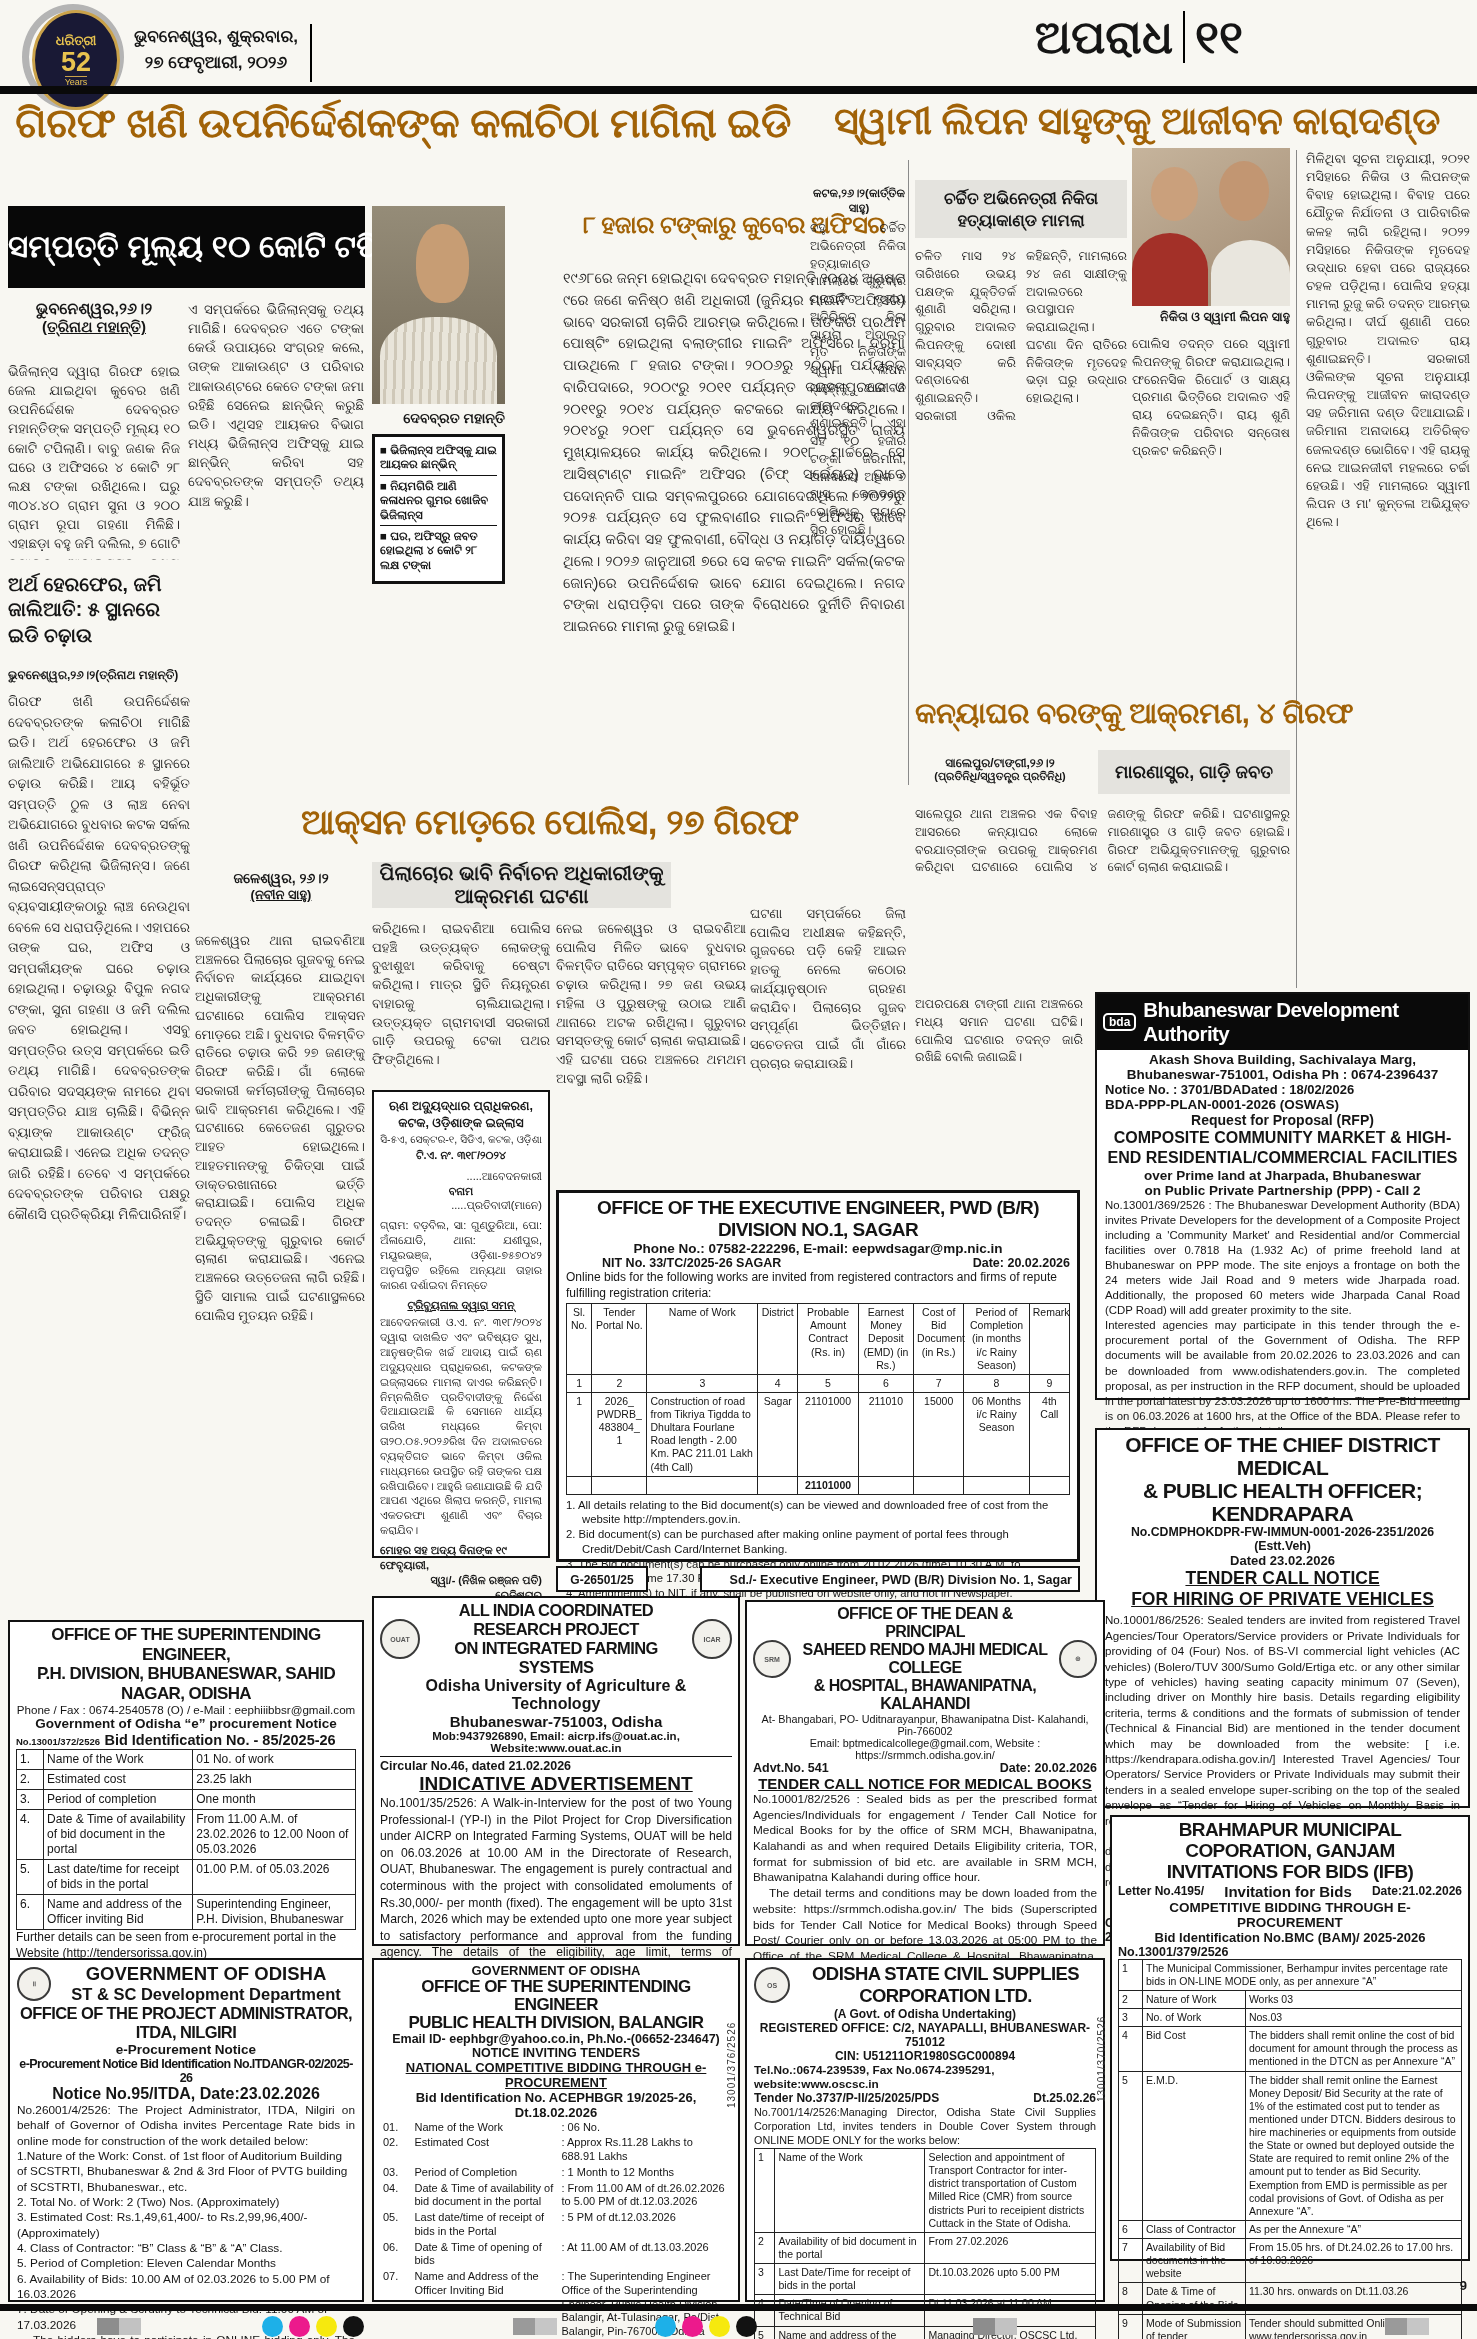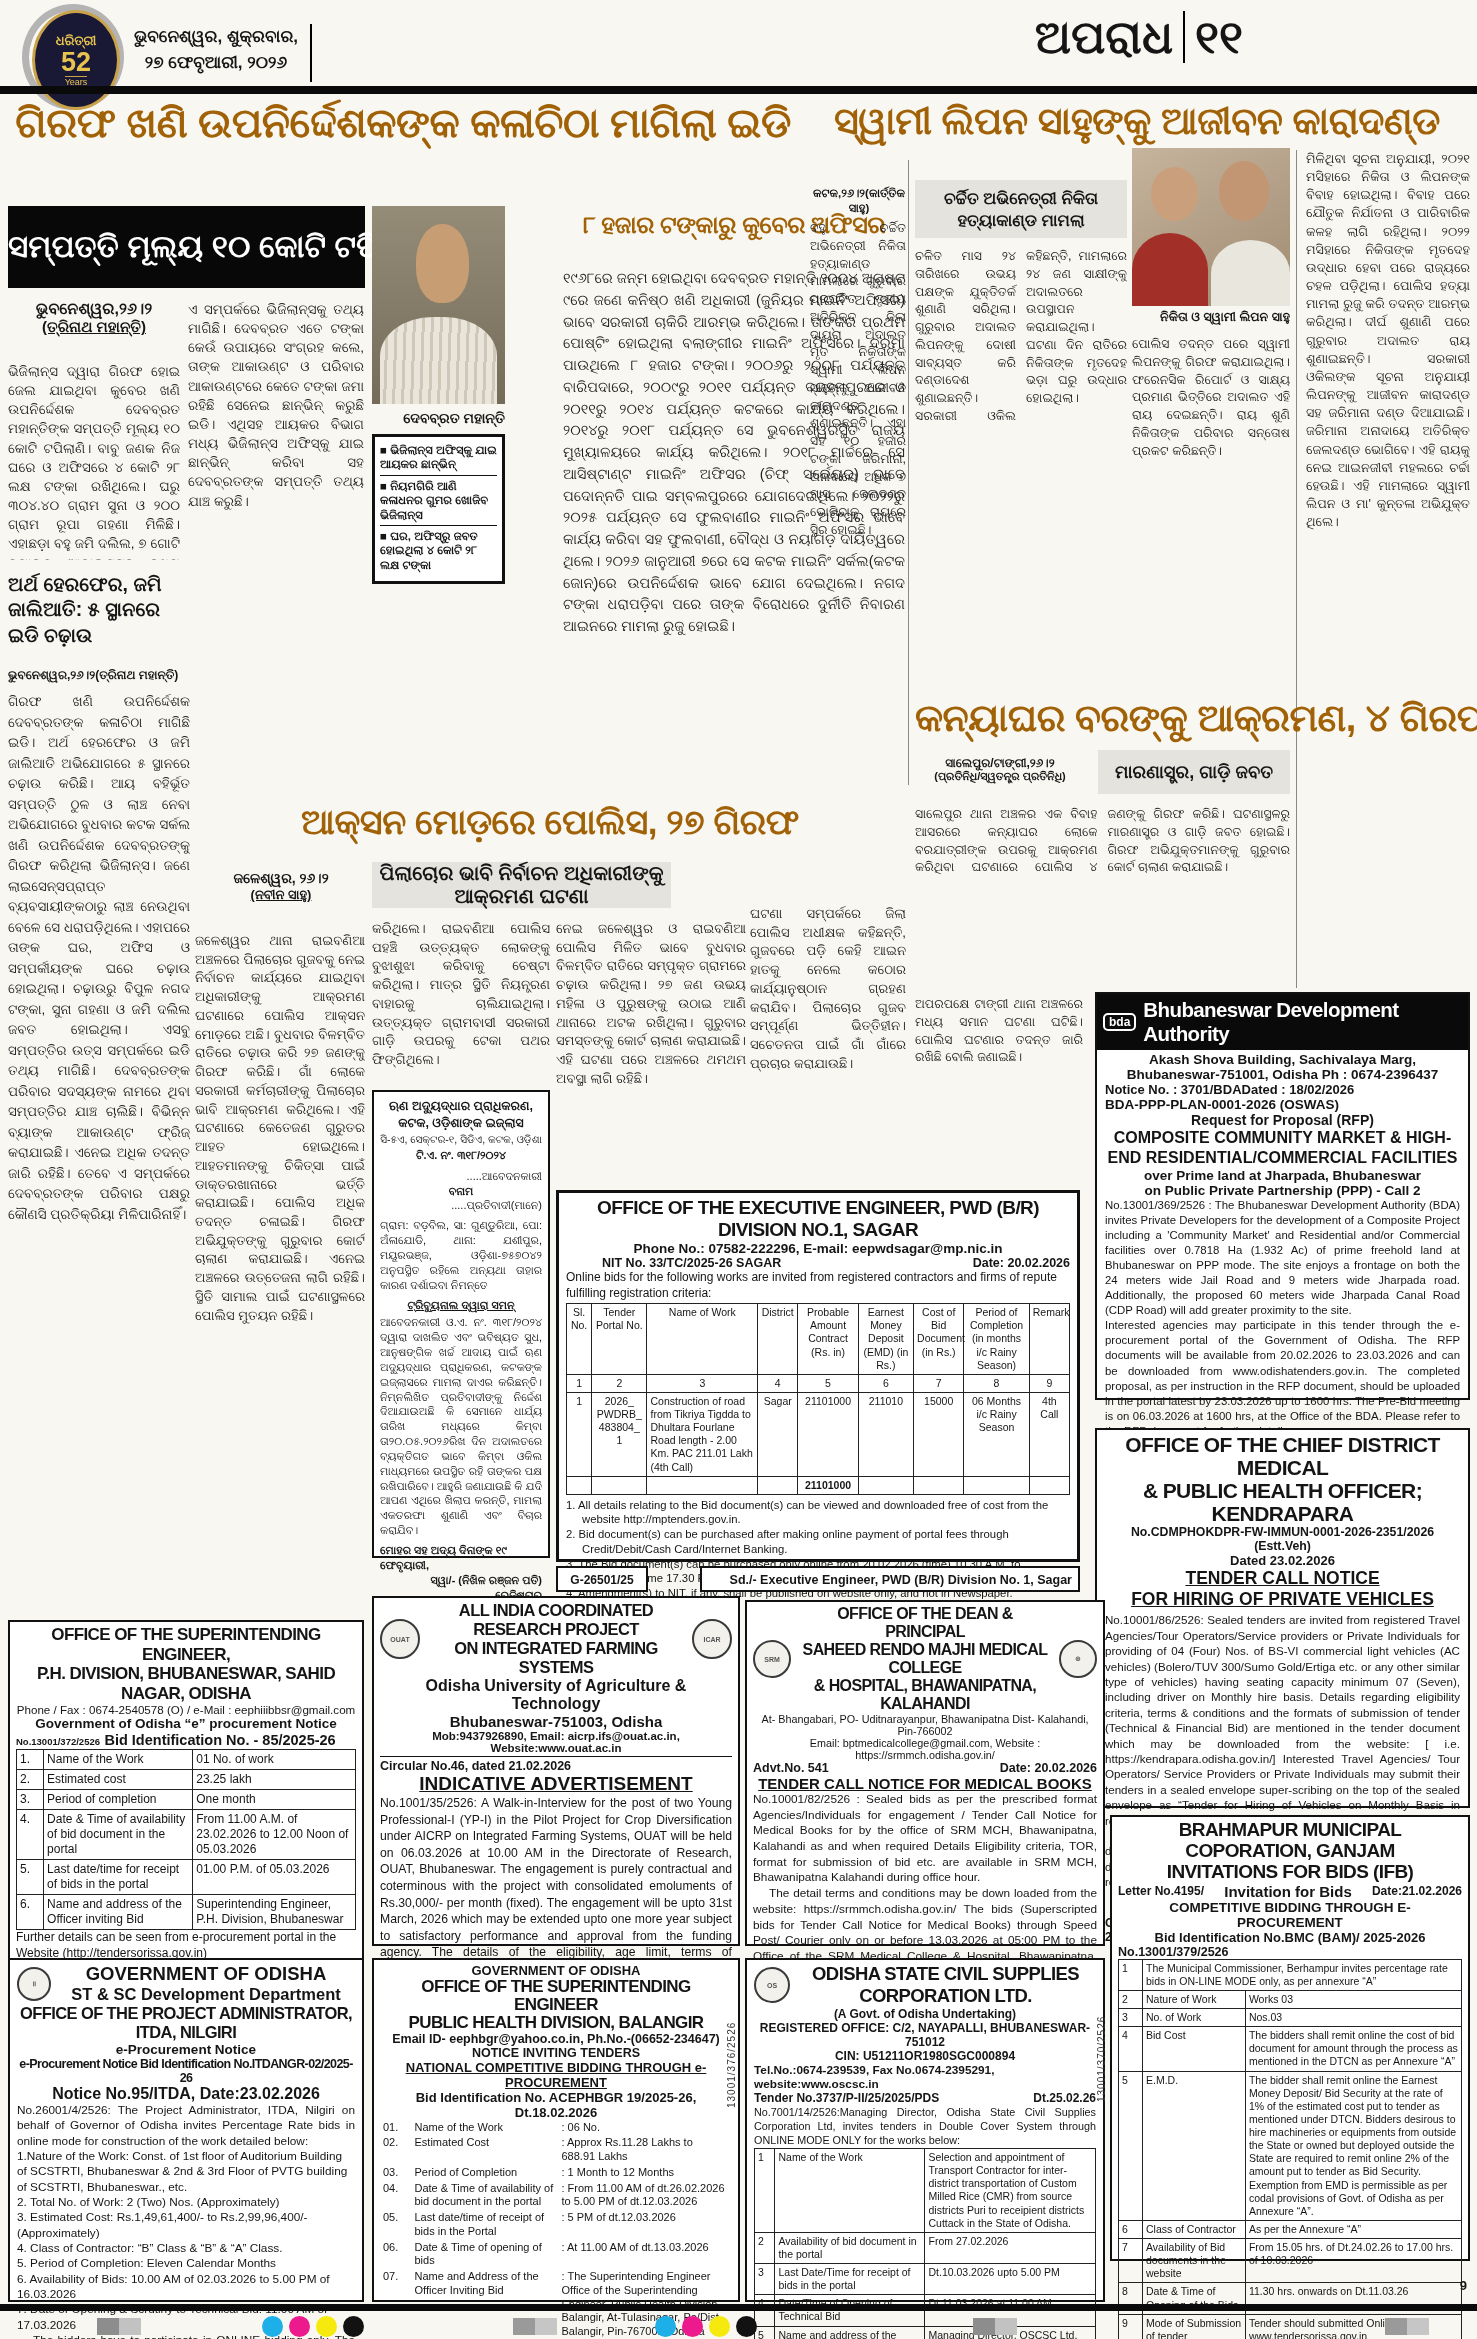--- a/index.html
+++ b/index.html
@@ -99,21 +99,21 @@
     <div style="position:absolute;left:0;bottom:0;width:48%;height:46%;background:#a33028;border-radius:50% 50% 0 0;"></div>
     <div style="position:absolute;right:0;bottom:0;width:50%;height:42%;background:#e9e6de;border-radius:50% 50% 0 0;"></div>
   </div>
   <div class="abs r photo-cap" style="left:1132px;top:310px;width:158px;font-size:12.5px;">ନିକିତା ଓ ସ୍ୱାମୀ ଲିପନ ସାହୁ</div>
 
   <div class="abs news" style="left:810px;top:220px;width:96px;height:680px;font-size:12.5px;">ବହୁ ଚର୍ଚ୍ଚିତ ଅଭିନେତ୍ରୀ ନିକିତା ହତ୍ୟାକାଣ୍ଡ ମାମଲାରେ ଗୁରୁବାର ପ୍ରଘଟିତ ତୃତୀୟ ଅତିରିକ୍ତ ଜିଲା ଦାୟରା ଅଦାଲତ ମୃତ ନିକିତାଙ୍କ ସ୍ୱାମୀ ଲିପନ ସାହୁଙ୍କୁ ଆଜୀବନ କାରାଦଣ୍ଡ ଶୁଣାଇଛନ୍ତି। ଏହା ସହ ୧୦ ହଜାର ଟଙ୍କା ଜରିମାନା, ଅନାଦାୟେ ଅଧିକ ୬ ମାସ ଜେଲଦଣ୍ଡ ଭୋଗିବାକୁ ରାୟରେ ସ୍ଥିର ହୋଇଛି।</div>
   <div class="abs news cols2" style="left:915px;top:248px;width:212px;height:442px;font-size:12.5px;">ଚଳିତ ମାସ ୨୪ ତାରିଖରେ ଉଭୟ ପକ୍ଷଙ୍କ ଯୁକ୍ତିତର୍କ ଶୁଣାଣି ସରିଥିଲା। ଗୁରୁବାର ଅଦାଲତ ଲିପନଙ୍କୁ ଦୋଷୀ ସାବ୍ୟସ୍ତ କରି ଦଣ୍ଡାଦେଶ ଶୁଣାଇଛନ୍ତି। ସରକାରୀ ଓକିଲ କହିଛନ୍ତି, ମାମଲାରେ ୨୪ ଜଣ ସାକ୍ଷୀଙ୍କୁ ଅଦାଲତରେ ଉପସ୍ଥାପନ କରାଯାଇଥିଲା। ଘଟଣା ଦିନ ରାତିରେ ନିକିତାଙ୍କ ମୃତଦେହ ଭଡ଼ା ଘରୁ ଉଦ୍ଧାର ହୋଇଥିଲା।</div>
   <div class="abs news" style="left:1132px;top:336px;width:158px;height:354px;font-size:12.5px;">ପୋଲିସ ତଦନ୍ତ ପରେ ସ୍ୱାମୀ ଲିପନଙ୍କୁ ଗିରଫ କରାଯାଇଥିଲା। ଫରେନସିକ ରିପୋର୍ଟ ଓ ସାକ୍ଷ୍ୟ ପ୍ରମାଣ ଭିତ୍ତିରେ ଅଦାଲତ ଏହି ରାୟ ଦେଇଛନ୍ତି। ରାୟ ଶୁଣି ନିକିତାଙ୍କ ପରିବାର ସନ୍ତୋଷ ପ୍ରକଟ କରିଛନ୍ତି।</div>
   <div class="abs news" style="left:1296px;top:150px;width:174px;height:838px;font-size:12.8px;border-left:1px solid #888;padding-left:9px;box-sizing:border-box;">ମିଳିଥିବା ସୂଚନା ଅନୁଯାୟୀ, ୨୦୨୧ ମସିହାରେ ନିକିତା ଓ ଲିପନଙ୍କ ବିବାହ ହୋଇଥିଲା। ବିବାହ ପରେ ଯୌତୁକ ନିର୍ଯାତନା ଓ ପାରିବାରିକ କଳହ ଲାଗି ରହିଥିଲା। ୨୦୨୨ ମସିହାରେ ନିକିତାଙ୍କ ମୃତଦେହ ଉଦ୍ଧାର ହେବା ପରେ ରାଜ୍ୟରେ ଚହଳ ପଡ଼ିଥିଲା। ପୋଲିସ ହତ୍ୟା ମାମଲା ରୁଜୁ କରି ତଦନ୍ତ ଆରମ୍ଭ କରିଥିଲା। ଦୀର୍ଘ ଶୁଣାଣି ପରେ ଗୁରୁବାର ଅଦାଲତ ରାୟ ଶୁଣାଇଛନ୍ତି। ସରକାରୀ ଓକିଲଙ୍କ ସୂଚନା ଅନୁଯାୟୀ ଲିପନଙ୍କୁ ଆଜୀବନ କାରାଦଣ୍ଡ ସହ ଜରିମାନା ଦଣ୍ଡ ଦିଆଯାଇଛି। ଜରିମାନା ଅନାଦାୟେ ଅତିରିକ୍ତ ଜେଲଦଣ୍ଡ ଭୋଗିବେ। ଏହି ରାୟକୁ ନେଇ ଆଇନଜୀବୀ ମହଲରେ ଚର୍ଚ୍ଚା ହେଉଛି। ଏହି ମାମଲାରେ ସ୍ୱାମୀ ଲିପନ ଓ ମା' କୁନ୍ତଳା ଅଭିଯୁକ୍ତ ଥିଲେ।</div>
 
-  <div class="abs hl c nw" style="left:915px;top:697px;width:375px;font-size:38px;">କନ୍ୟାଘର ବରଙ୍କୁ ଆକ୍ରମଣ, ୪ ଗିରଫ</div>
+  <div class="abs hl c nw" style="left:915px;top:697px;width:375px;font-size:29px;">କନ୍ୟାଘର ବରଙ୍କୁ ଆକ୍ରମଣ, ୪ ଗିରଫ</div>
   <div class="abs c" style="left:915px;top:756px;width:170px;">
     <div class="b" style="font-size:12px;">ସାଲେପୁର/ଟାଙ୍ଗୀ,୨୬।୨</div>
     <div class="b" style="font-size:11px;">(ପ୍ରତିନିଧି/ସ୍ୱତନ୍ତ୍ର ପ୍ରତିନିଧି)</div>
   </div>
   <div class="abs gray c b" style="left:1098px;top:750px;width:192px;height:44px;font-size:18px;display:flex;align-items:center;justify-content:center;">ମାରଣାସ୍ତ୍ର, ଗାଡ଼ି ଜବତ</div>
   <div class="abs news cols2" style="left:915px;top:806px;width:375px;height:180px;font-size:12.5px;">ସାଲେପୁର ଥାନା ଅଞ୍ଚଳର ଏକ ବିବାହ ଆସରରେ କନ୍ୟାଘର ଲୋକେ ବରଯାତ୍ରୀଙ୍କ ଉପରକୁ ଆକ୍ରମଣ କରିଥିବା ଘଟଣାରେ ପୋଲିସ ୪ ଜଣଙ୍କୁ ଗିରଫ କରିଛି। ଘଟଣାସ୍ଥଳରୁ ମାରଣାସ୍ତ୍ର ଓ ଗାଡ଼ି ଜବତ ହୋଇଛି। ଗିରଫ ଅଭିଯୁକ୍ତମାନଙ୍କୁ ଗୁରୁବାର କୋର୍ଟ ଚାଲାଣ କରାଯାଇଛି।</div>
   <div class="abs news" style="left:915px;top:996px;width:168px;height:188px;font-size:12.5px;">ଅପରପକ୍ଷେ ଟାଙ୍ଗୀ ଥାନା ଅଞ୍ଚଳରେ ମଧ୍ୟ ସମାନ ଘଟଣା ଘଟିଛି। ପୋଲିସ ଘଟଣାର ତଦନ୍ତ ଜାରି ରଖିଛି ବୋଲି ଜଣାଇଛି।</div>
 
   <div class="abs hl c nw" style="left:195px;top:802px;width:710px;font-size:35px;">ଆକ୍ସନ ମୋଡ଼ରେ ପୋଲିସ, ୨୭ ଗିରଫ</div>
   <div class="abs c" style="left:195px;top:870px;width:172px;">

